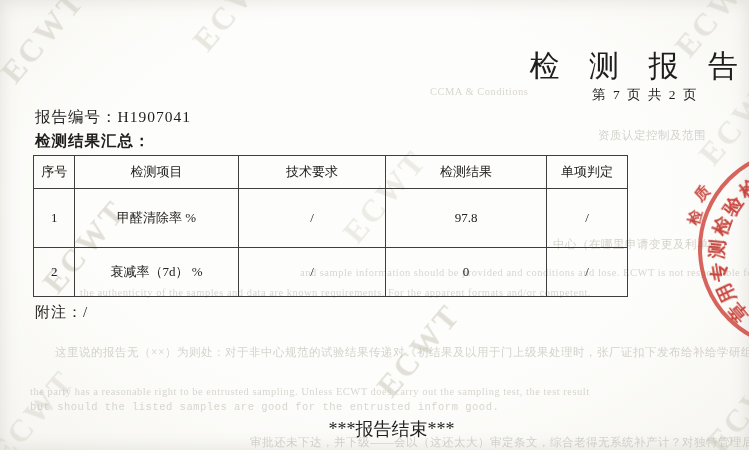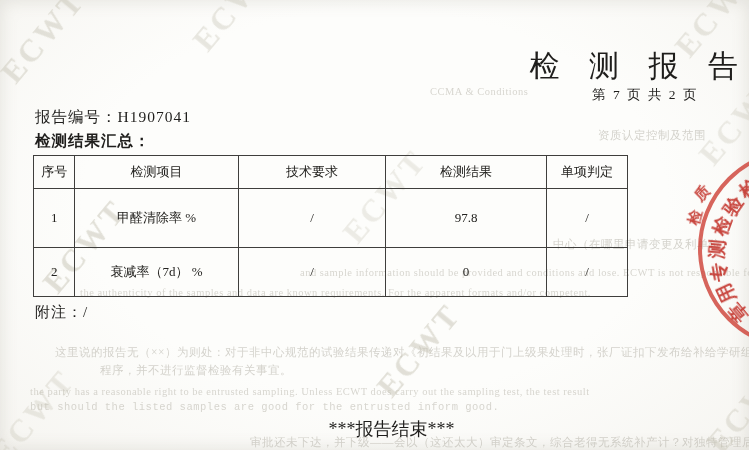--- a/index.html
+++ b/index.html
@@ -110,21 +110,20 @@
 <body>
 
 <div class="page">
 
   <div class="ghost" style="left:430px;top:86px;">CCMA &amp; Conditions</div>
   <div class="ghost cn" style="left:598px;top:128px;">资质认定控制及范围</div>
   <div class="ghost cn" style="left:553px;top:237px;">中心（在哪里申请变更及利单位）</div>
   <div class="ghost" style="left:300px;top:267px;">and sample information should be provided and conditions and lose. ECWT is not responsible for certifying</div>
   <div class="ghost" style="left:80px;top:287px;">the authenticity of the samples and data are known requirements. For the apparent formats and/or competent.</div>
   <div class="ghost cn" style="left:55px;top:345px;">这里说的报告无（××）为则处：对于非中心规范的试验结果传递对《初结果及以用于门上级果处理时，张厂证扣下发布给补给学研组</div>
-  <div class="ghost cn" style="left:100px;top:363px;">程序，并不进行监督检验有关事宜。</div>
   <div class="ghost" style="left:30px;top:386px;">the party has a reasonable right to be entrusted sampling. Unless ECWT does carry out the sampling test, the test result</div>
   <div class="ghost" style="left:30px;top:401px;font-family:Liberation Mono, monospace;">but should the listed samples are good for the entrusted inform good.</div>
   <div class="ghost cn" style="left:250px;top:435px;">审批还未下达，并下级——会以（这还太大）审定条文，综合老得无系统补产计？对独特管理后</div>
 
   <div class="wm" style="left:-12px;top:18px;opacity:.45;">ECWT</div>
   <div class="wm" style="left:180px;top:-14px;opacity:.38;">ECWT</div>
   <div class="wm" style="left:662px;top:-8px;opacity:.38;">ECWT</div>
   <div class="wm" style="left:30px;top:228px;opacity:.5;">ECWT</div>
   <div class="wm" style="left:330px;top:178px;opacity:.3;">ECWT</div>
   <div class="wm" style="left:364px;top:332px;opacity:.5;">ECWT</div>

